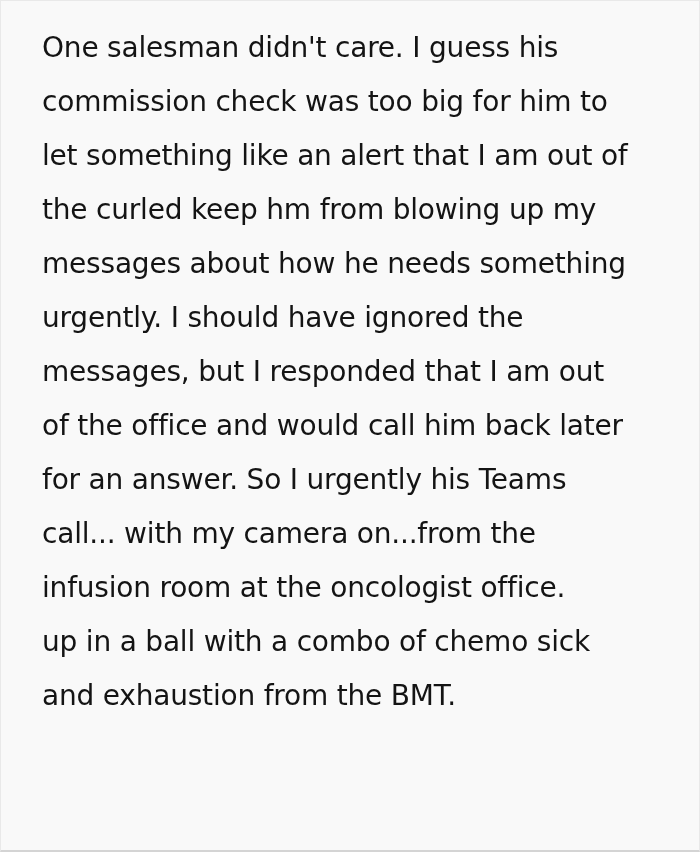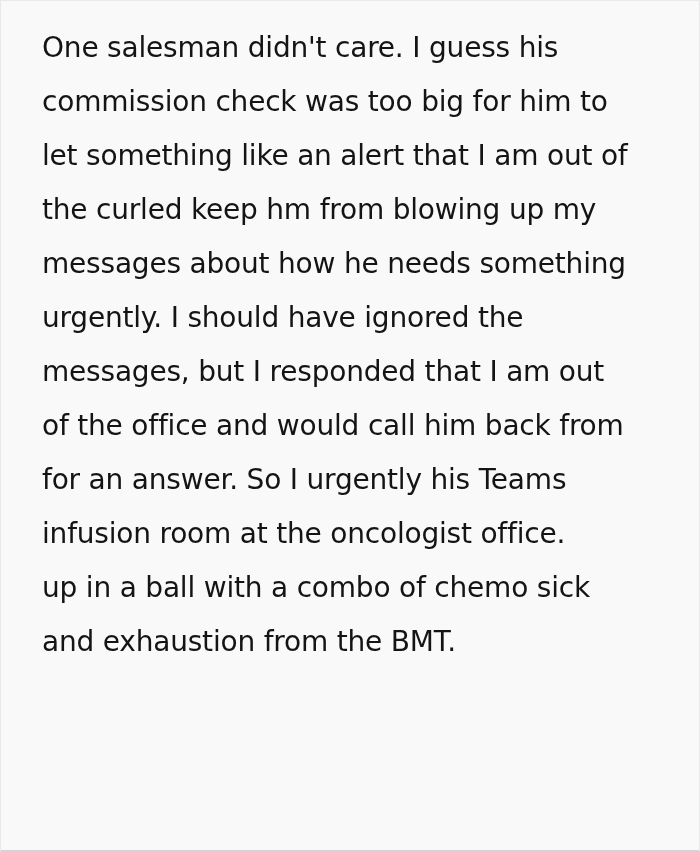--- a/index.html
+++ b/index.html
@@ -34,19 +34,20 @@
 
 <div class="card">
   <div class="paragraph">
     <div class="line">One salesman didn't care. I guess his</div>
     <div class="line">commission check was too big for him to</div>
     <div class="line">let something like an alert that I am out of</div>
     <div class="line">the curled keep hm from blowing up my</div>
     <div class="line">messages about how he needs something</div>
     <div class="line">urgently. I should have ignored the</div>
     <div class="line">messages, but I responded that I am out</div>
-    <div class="line">of the office and would call him back from</div>
+    <div class="line">of the office and would call him back later</div>
     <div class="line">for an answer. So I urgently his Teams</div>
+    <div class="line">call... with my camera on...from the</div>
     <div class="line">infusion room at the oncologist office.</div>
     <div class="line">up in a ball with a combo of chemo sick</div>
     <div class="line">and exhaustion from the BMT.</div>
   </div>
 </div>
 
 </body></html>

